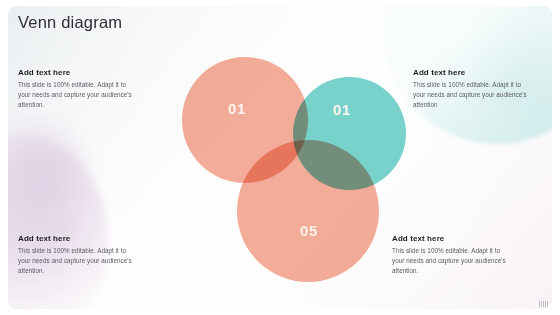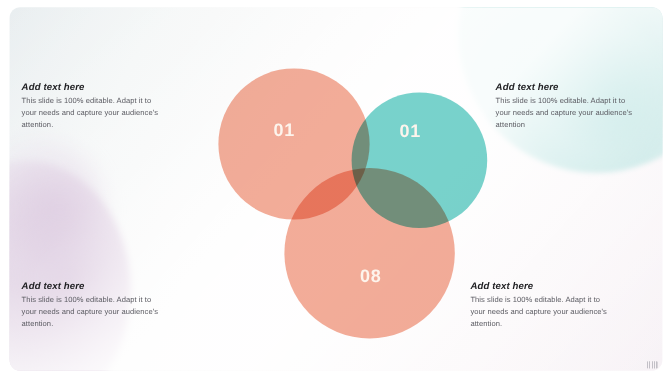--- a/index.html
+++ b/index.html
@@ -151,21 +151,20 @@
   .l3 { left: 284px; top: 222px; }
 
   
   .txt { position: absolute; width: 118px; }
   .txt h4 {
     margin: 0 0 3px 0;
     font-size: 8px;
     font-weight: 700;
     color: #1d1d20;
     letter-spacing: 0.1px;
-    font-style: italic;
   }
   .txt p {
     margin: 0;
     font-size: 6.3px;
     line-height: 1.62;
     color: #5b5b62;
     letter-spacing: 0.05px;
   }
   .t-tl { left: 18px;  top: 68px;  }
   .t-tr { left: 413px; top: 68px;  }
@@ -191,28 +190,29 @@
 <div class="slide">
 
   <div class="bg-base">
     <div class="bg-teal-blob"></div>
     <div class="bg-teal-blob2"></div>
     <div class="bg-purple-blob"></div>
     <div class="bg-purple-blob2"></div>
     <div class="bg-sheen"></div>
   </div>
 
+  <div class="title">Venn diagram</div>
 
   <div class="venn">
     <div class="circle c1"></div>
     <div class="circle c2"></div>
     <div class="circle c3"></div>
     <div class="c-label l1">01</div>
     <div class="c-label l2">01</div>
-    <div class="c-label l3">08</div>
+    <div class="c-label l3">05</div>
   </div>
 
   <div class="txt t-tl">
     <h4>Add text here</h4>
     <p>This slide is 100% editable. Adapt it to your needs and capture your audience's attention.</p>
   </div>
 
   <div class="txt t-tr">
     <h4>Add text here</h4>
     <p>This slide is 100% editable. Adapt it to your needs and capture your audience's attention</p>

